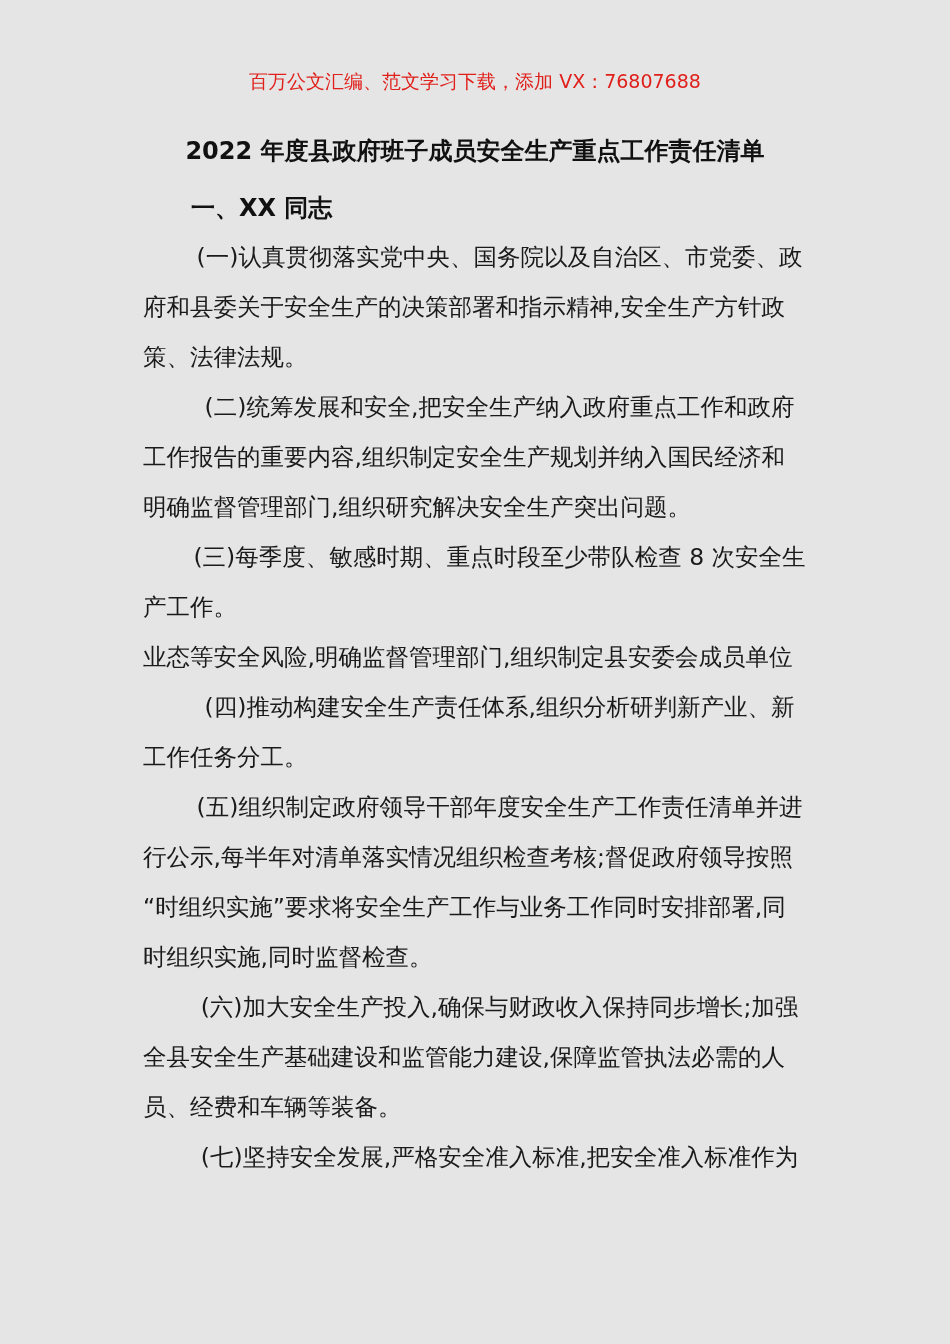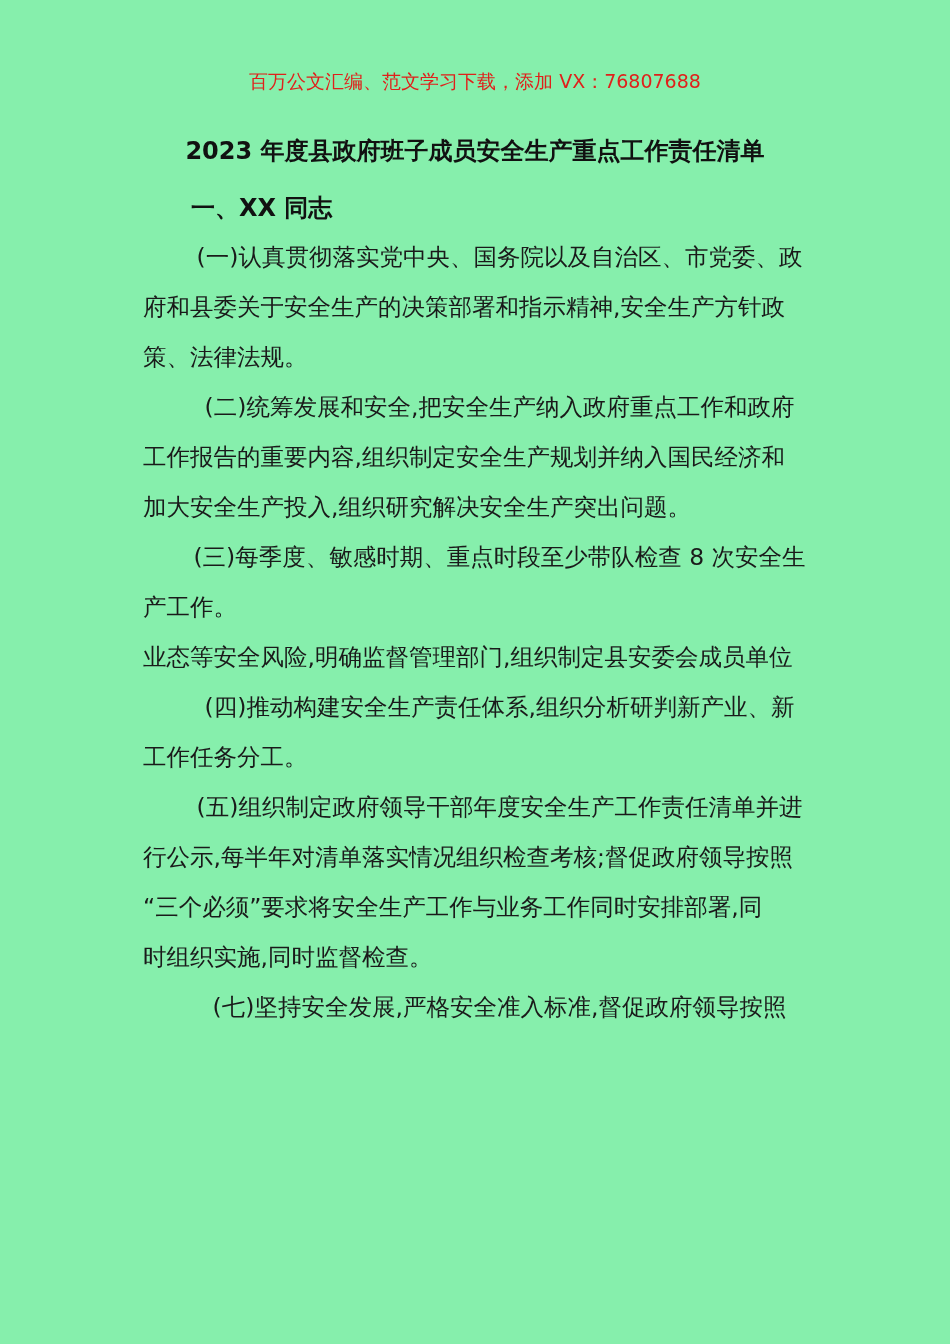--- a/index.html
+++ b/index.html
@@ -13,21 +13,21 @@
       position: relative;
       overflow: hidden;
       font-family: "DejaVu Sans", "Liberation Sans", sans-serif;
       color: #111111;
     }
     .page {
       position: absolute;
       left: 0; top: 0;
       width: 950px;
       height: 1344px;
-      background: #86efac;
+      background: #e5e5e5;
     }
     .watermark {
       position: absolute;
       top: 66px;
       left: 0;
       width: 950px;
       text-align: center;
       font-size: 19px;
       line-height: 30px;
       color: #e0201b;
@@ -71,47 +71,52 @@
       padding-left: 48px;
       text-align: center;
     }
   </style>
 </head>
 <body>
 
 <div class="page">
   <div class="watermark">百万公文汇编、范文学习下载，添加 VX：76807688</div>
 
-  <div class="doc-title">2023 年度县政府班子成员安全生产重点工作责任清单</div>
+  <div class="doc-title">2022 年度县政府班子成员安全生产重点工作责任清单</div>
 
   <div class="section-heading">一、XX 同志</div>
 
   <div class="body-text">
     <div>
       <span class="line first">(一)认真贯彻落实党中央、国务院以及自治区、市党委、政</span>
       <span class="line">府和县委关于安全生产的决策部署和指示精神,安全生产方针政</span>
       <span class="line">策、法律法规。</span>
     </div>
     <div>
       <span class="line first">(二)统筹发展和安全,把安全生产纳入政府重点工作和政府</span>
       <span class="line">工作报告的重要内容,组织制定安全生产规划并纳入国民经济和</span>
-      <span class="line">加大安全生产投入,组织研究解决安全生产突出问题。</span>
+      <span class="line">明确监督管理部门,组织研究解决安全生产突出问题。</span>
     </div>
     <div>
       <span class="line first">(三)每季度、敏感时期、重点时段至少带队检查 8 次安全生</span>
       <span class="line">产工作。</span>
     </div>
     <div>
       <span class="line">业态等安全风险,明确监督管理部门,组织制定县安委会成员单位</span>
       <span class="line first">(四)推动构建安全生产责任体系,组织分析研判新产业、新</span>
       <span class="line">工作任务分工。</span>
     </div>
     <div>
       <span class="line first">(五)组织制定政府领导干部年度安全生产工作责任清单并进</span>
       <span class="line">行公示,每半年对清单落实情况组织检查考核;督促政府领导按照</span>
-      <span class="line">“三个必须”要求将安全生产工作与业务工作同时安排部署,同</span>
+      <span class="line">“时组织实施”要求将安全生产工作与业务工作同时安排部署,同</span>
       <span class="line">时组织实施,同时监督检查。</span>
     </div>
     <div>
-      <span class="line first">(七)坚持安全发展,严格安全准入标准,督促政府领导按照</span>
+      <span class="line first">(六)加大安全生产投入,确保与财政收入保持同步增长;加强</span>
+      <span class="line">全县安全生产基础建设和监管能力建设,保障监管执法必需的人</span>
+      <span class="line">员、经费和车辆等装备。</span>
+    </div>
+    <div>
+      <span class="line first">(七)坚持安全发展,严格安全准入标准,把安全准入标准作为</span>
     </div>
   </div>
 </div>
 
 </body></html>

